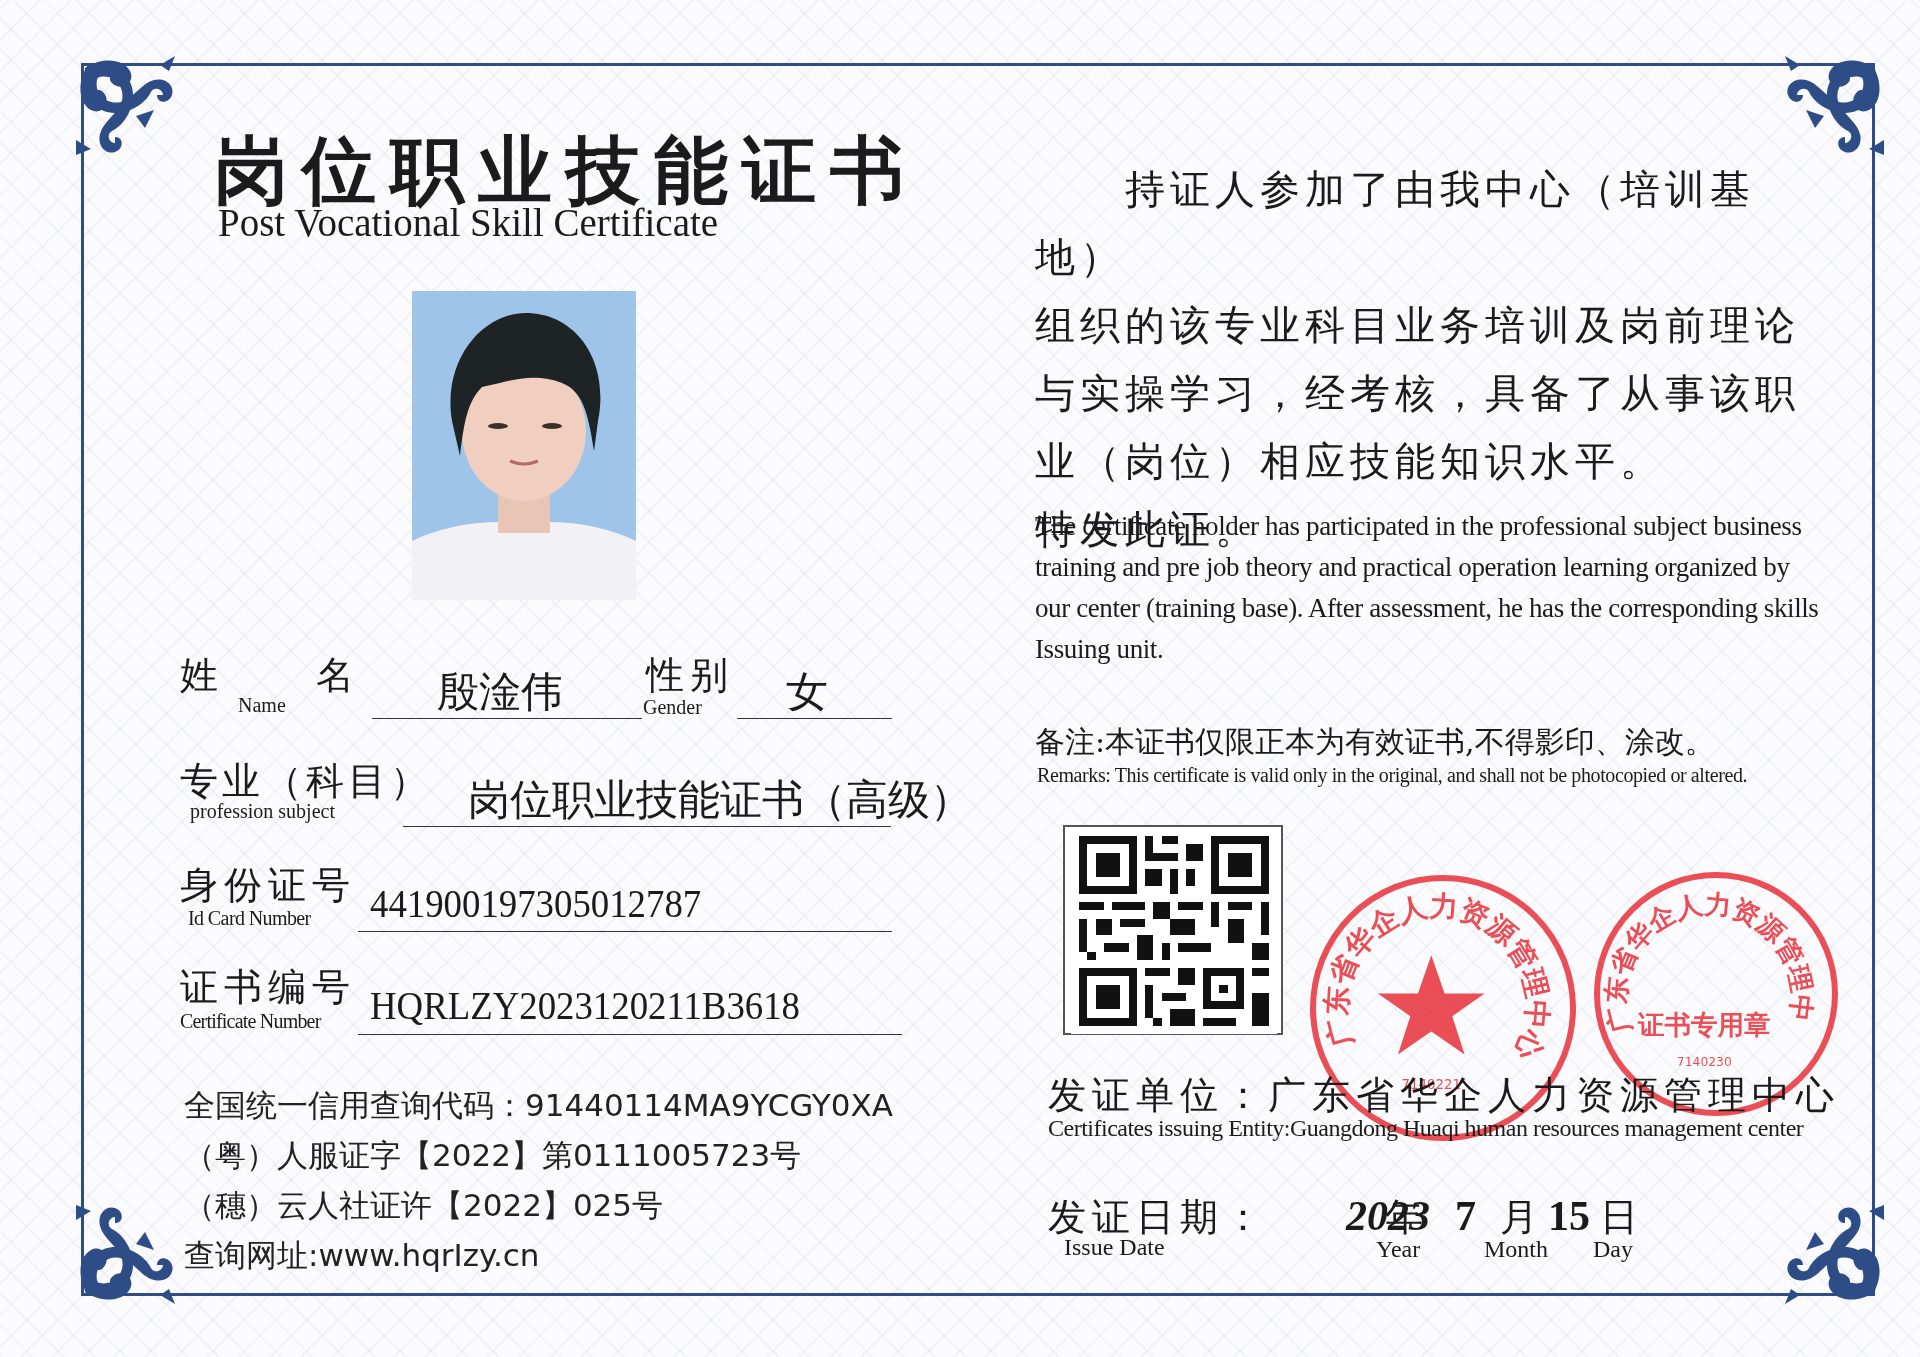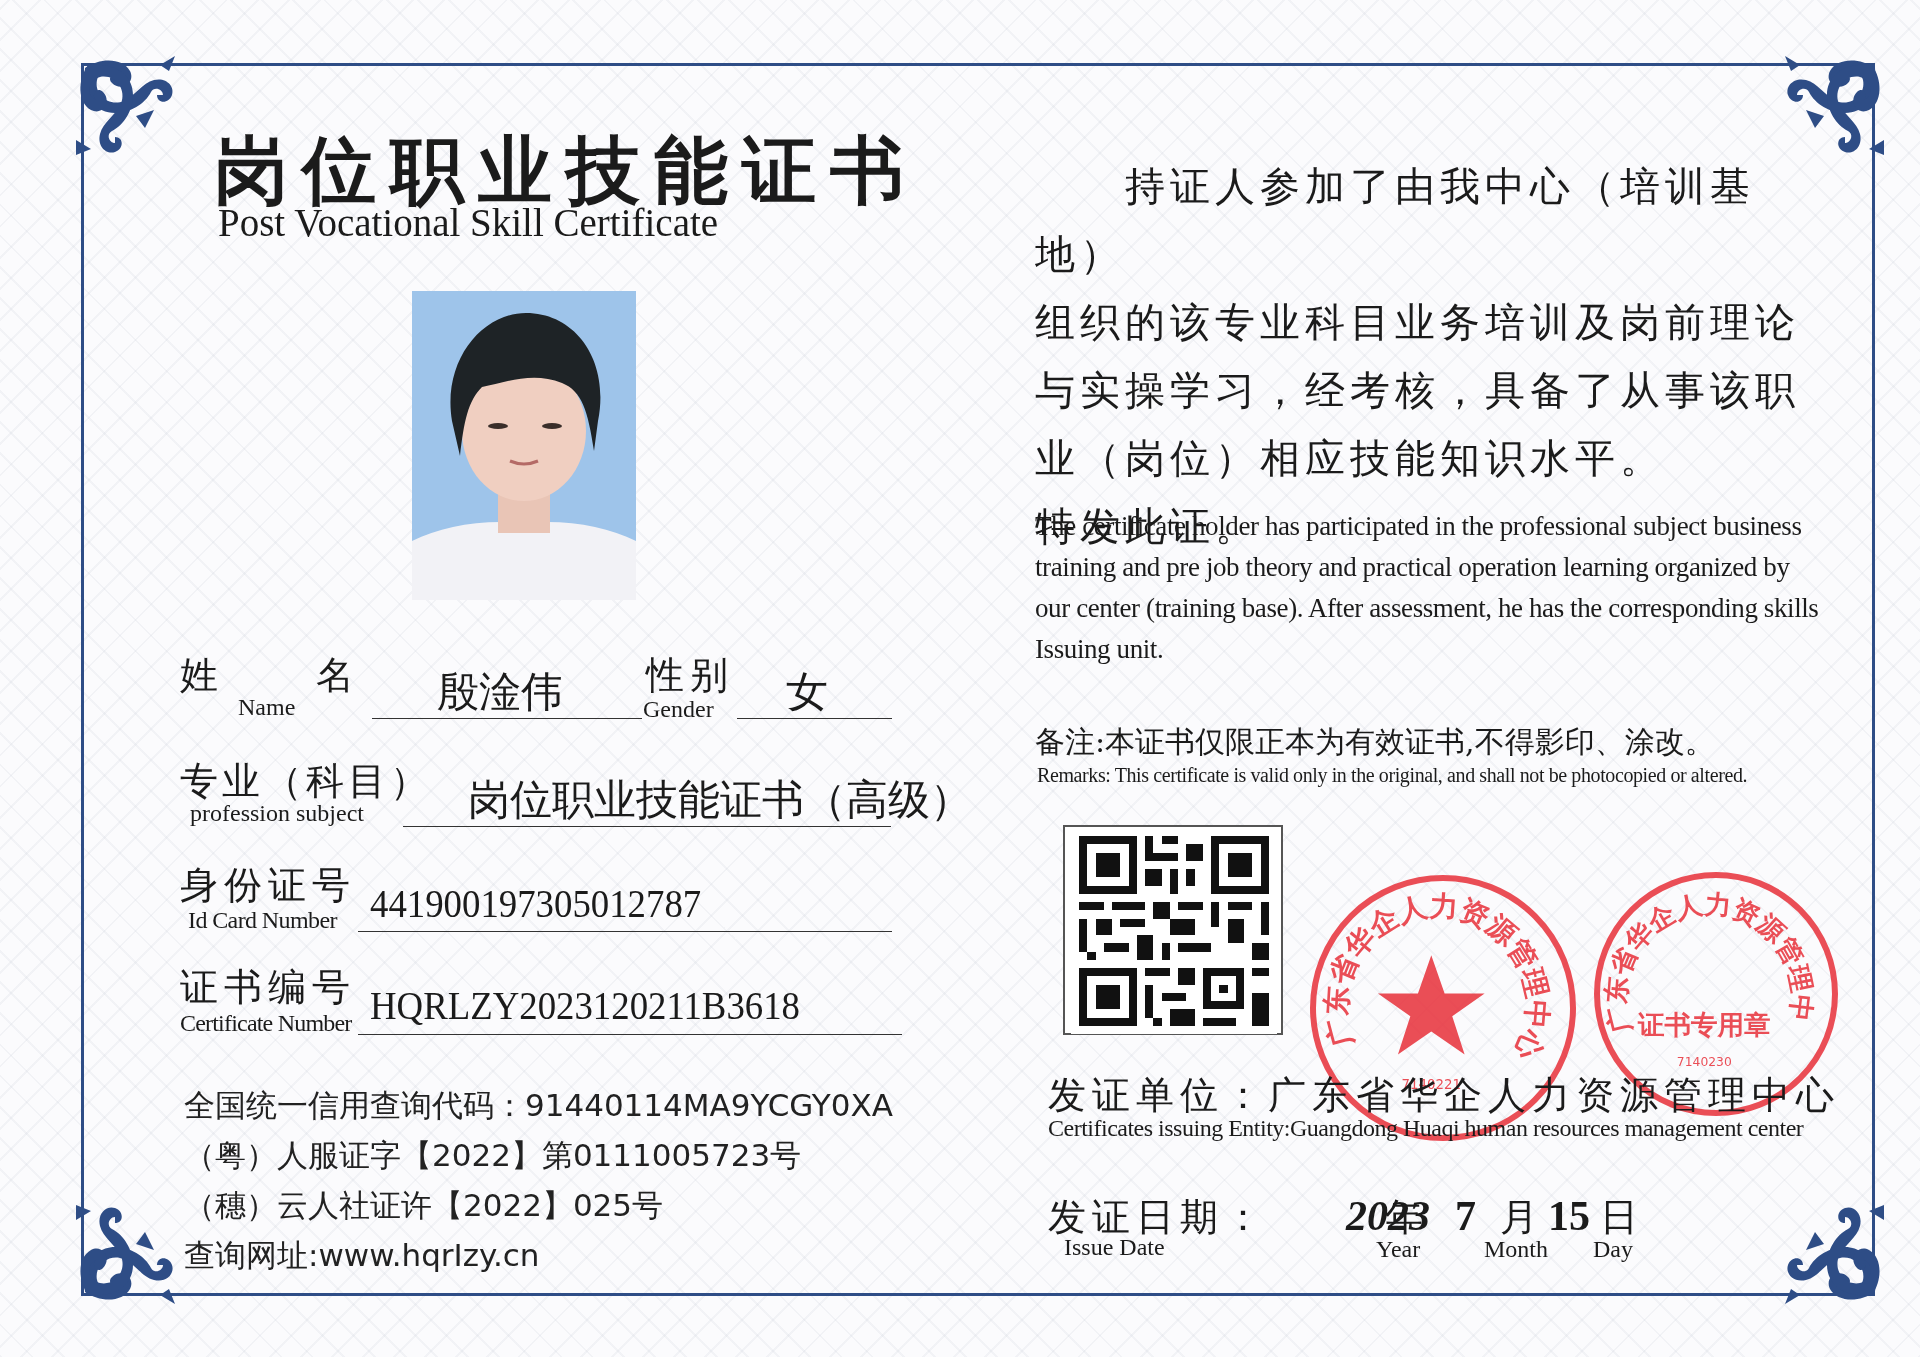--- a/index.html
+++ b/index.html
@@ -16,26 +16,26 @@
   .frame {
     position:absolute; left:81px; top:63px; width:1794px; height:1233px;
     border:3px solid #2e4d86; box-sizing:border-box;
   }
   .corner { position:absolute; width:150px; height:150px; }
   .corner svg { width:100%; height:100%; }
   .title-cn { left:214px; top:122px; font-size:74px; letter-spacing:14px; font-weight:bold; font-family:"DejaVu Serif", serif; white-space:nowrap; }
   .title-en { left:218px; top:200px; font-size:39px; font-family:"Liberation Serif", serif; white-space:nowrap; }
   .photo { left:412px; top:291px; width:224px; height:309px; background:#9ec4ea; overflow:hidden; }
   .lbl-cn { font-size:38px; letter-spacing:6px; white-space:nowrap; font-family:"DejaVu Serif", serif; }
-  .lbl-en { font-size:24px; font-family:"Liberation Serif", serif; white-space:nowrap; }
+  .lbl-en { font-size:20px; font-family:"Liberation Serif", serif; white-space:nowrap; }
   .val { font-size:42px; white-space:nowrap; font-family:"DejaVu Sans", sans-serif; }
   .val-num { font-size:40px; white-space:nowrap; font-family:"Liberation Serif", serif; transform:scaleX(0.92); transform-origin:left; }
   .uline { position:absolute; height:0; border-top:1.5px solid #333; }
   .info-line { font-size:31px; white-space:nowrap; font-family:"DejaVu Sans", sans-serif; color:#222; }
-  .para-cn { left:1035px; width:800px; font-size:40px; line-height:68px; letter-spacing:5px; font-family:Liberation Mono, monospace; }
+  .para-cn { left:1035px; width:800px; font-size:40px; line-height:68px; letter-spacing:5px; font-family:Liberation Serif, serif; }
   .para-en { left:1035px; width:800px; font-size:27px; line-height:41px; font-family:"Liberation Serif", serif; text-align:justify; letter-spacing:-0.4px; }
   .remark-cn { left:1035px; top:722px; font-size:30px; white-space:nowrap; font-family:"DejaVu Serif", serif; }
   .remark-en { left:1037px; top:764px; font-size:20px; white-space:nowrap; font-family:"Liberation Serif", serif; letter-spacing:-0.4px; }
   .qr { left:1063px; top:825px; width:220px; height:210px; border:2px solid #555; background:#fff; box-sizing:border-box; }
   .seal { position:absolute; border:6px solid #e8303a; border-radius:50%; opacity:0.85; }
   .unit-cn { left:1048px; top:1070px; font-size:38px; letter-spacing:6px; white-space:nowrap; font-family:"DejaVu Serif", serif; }
   .unit-en { left:1048px; top:1115px; font-size:24px; white-space:nowrap; font-family:"Liberation Serif", serif; letter-spacing:-0.5px; }
   .date-cn { font-size:38px; white-space:nowrap; font-family:"DejaVu Serif", serif; letter-spacing:6px; }
   .date-num { font-size:42px; font-weight:bold; font-family:"Liberation Serif", serif; white-space:nowrap; }
   .date-en { font-size:24px; font-family:"Liberation Serif", serif; white-space:nowrap; }

